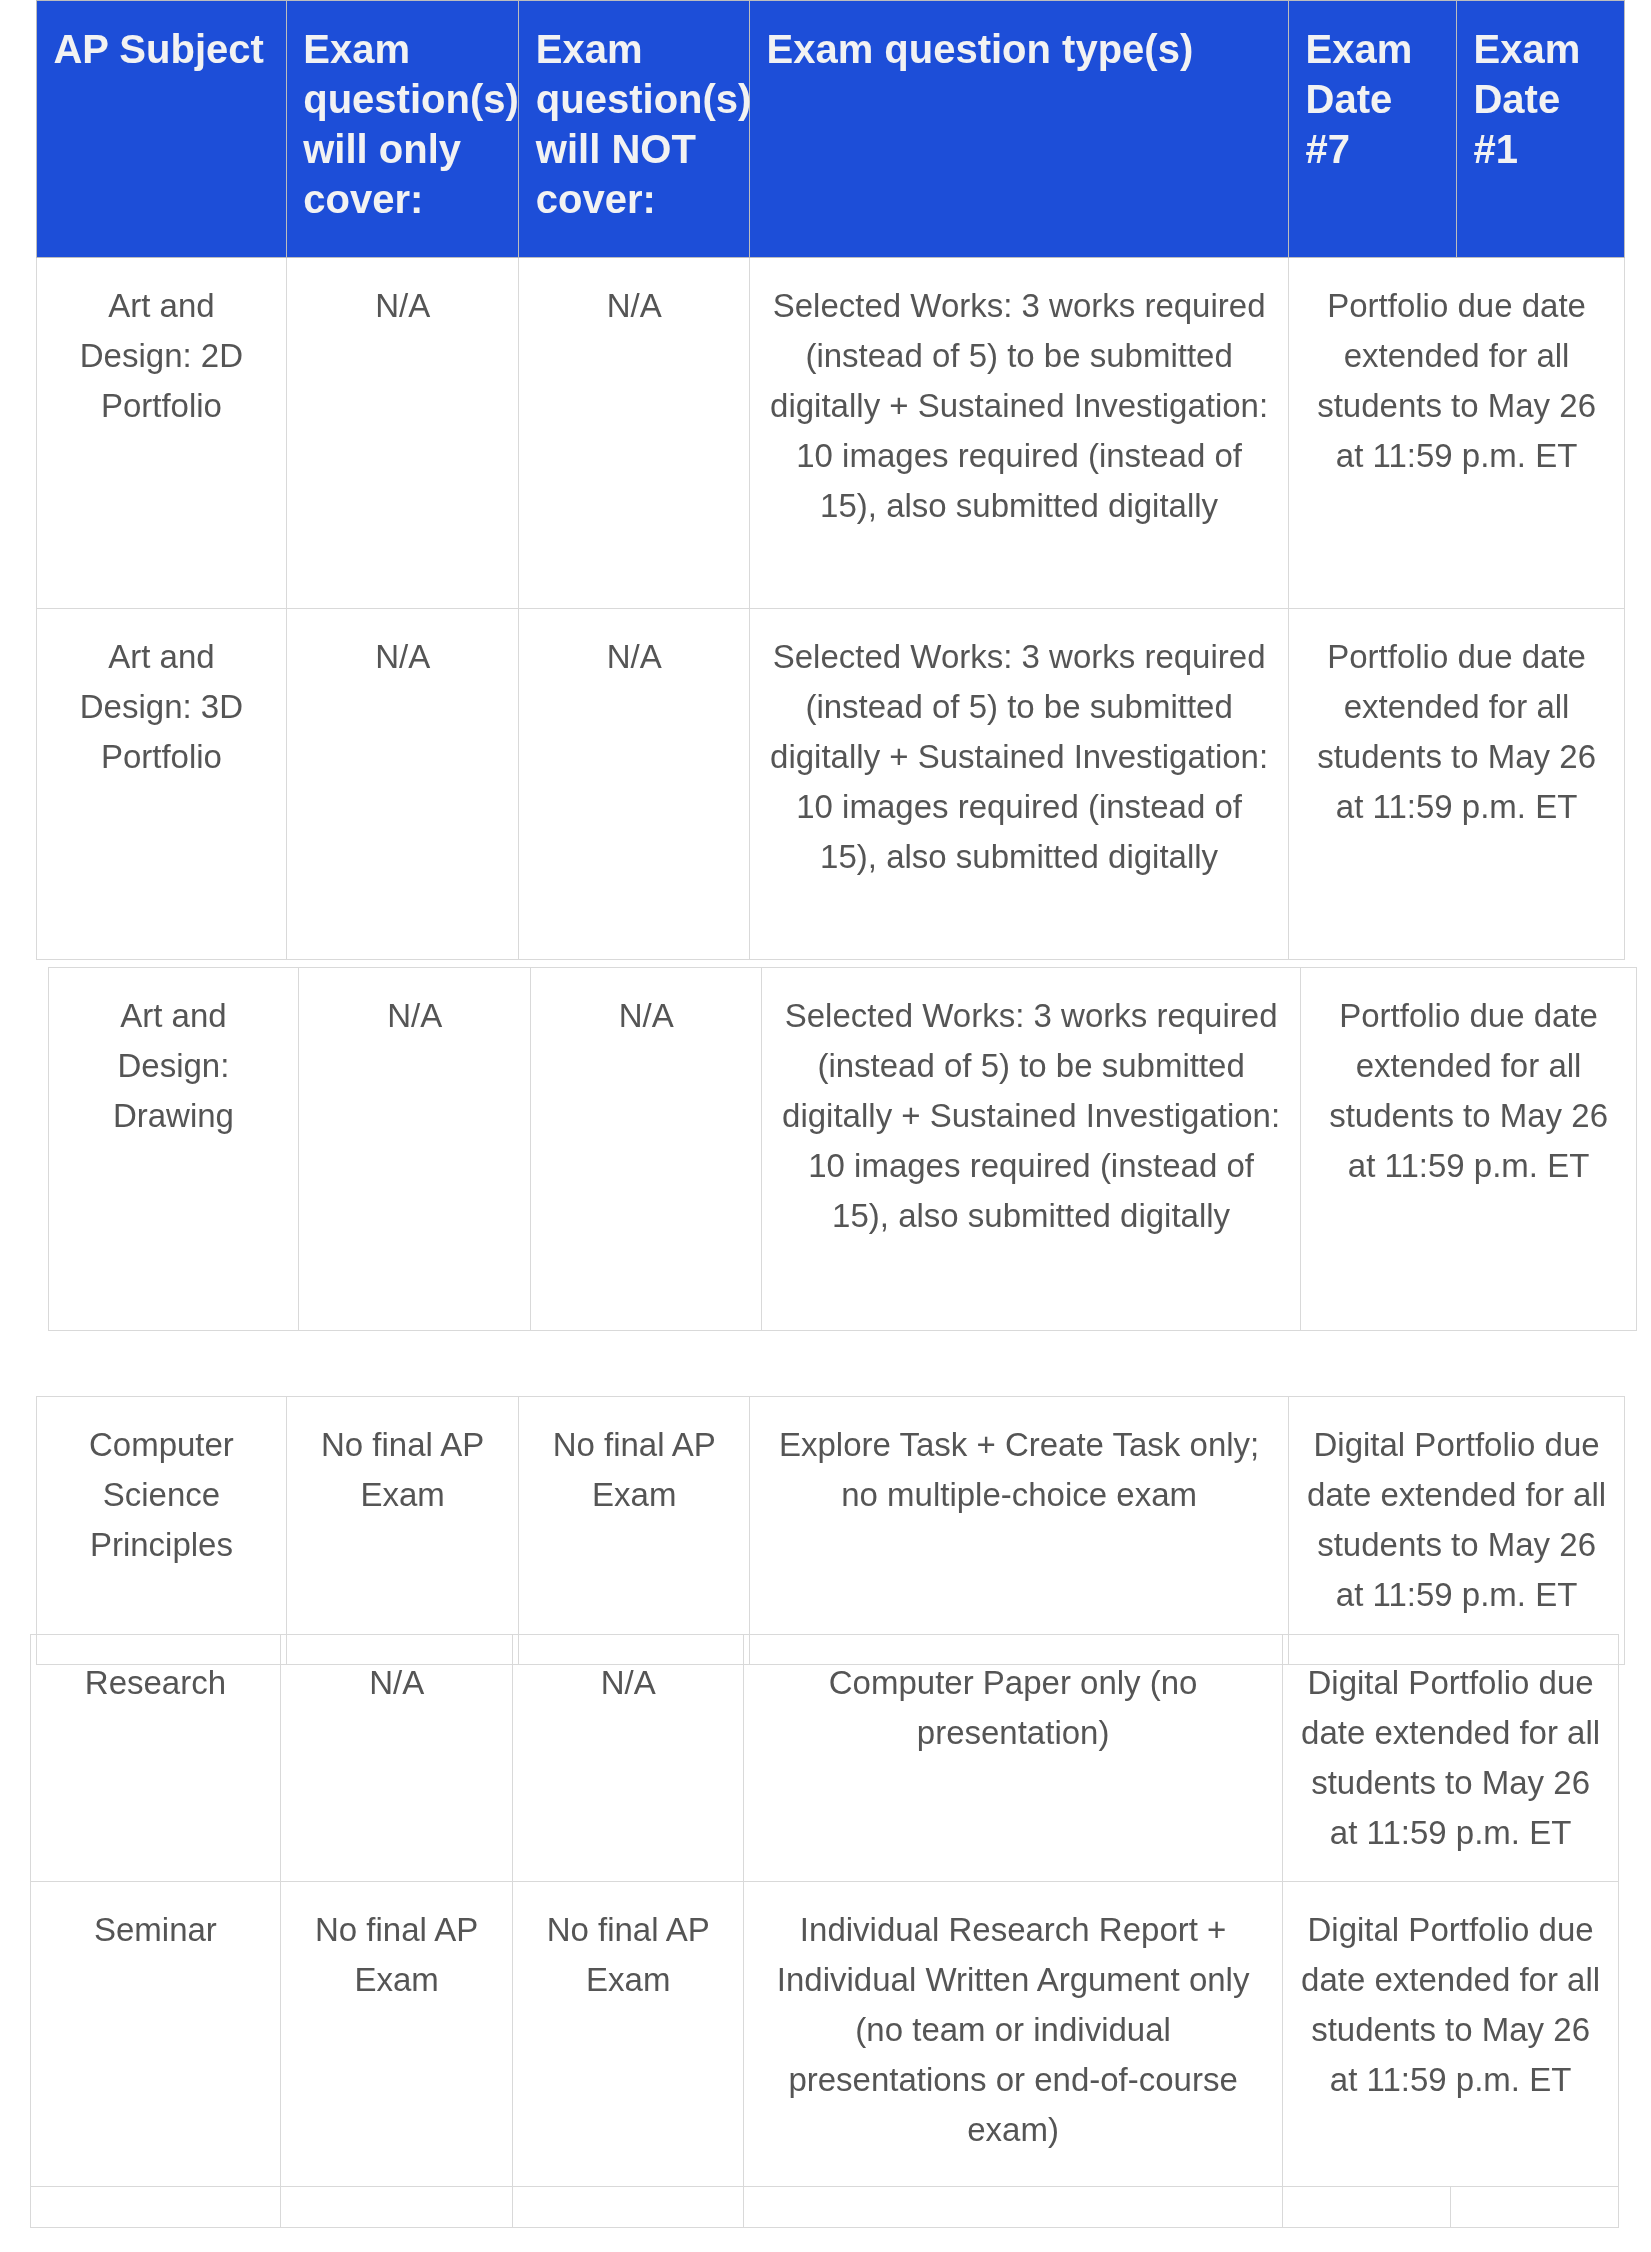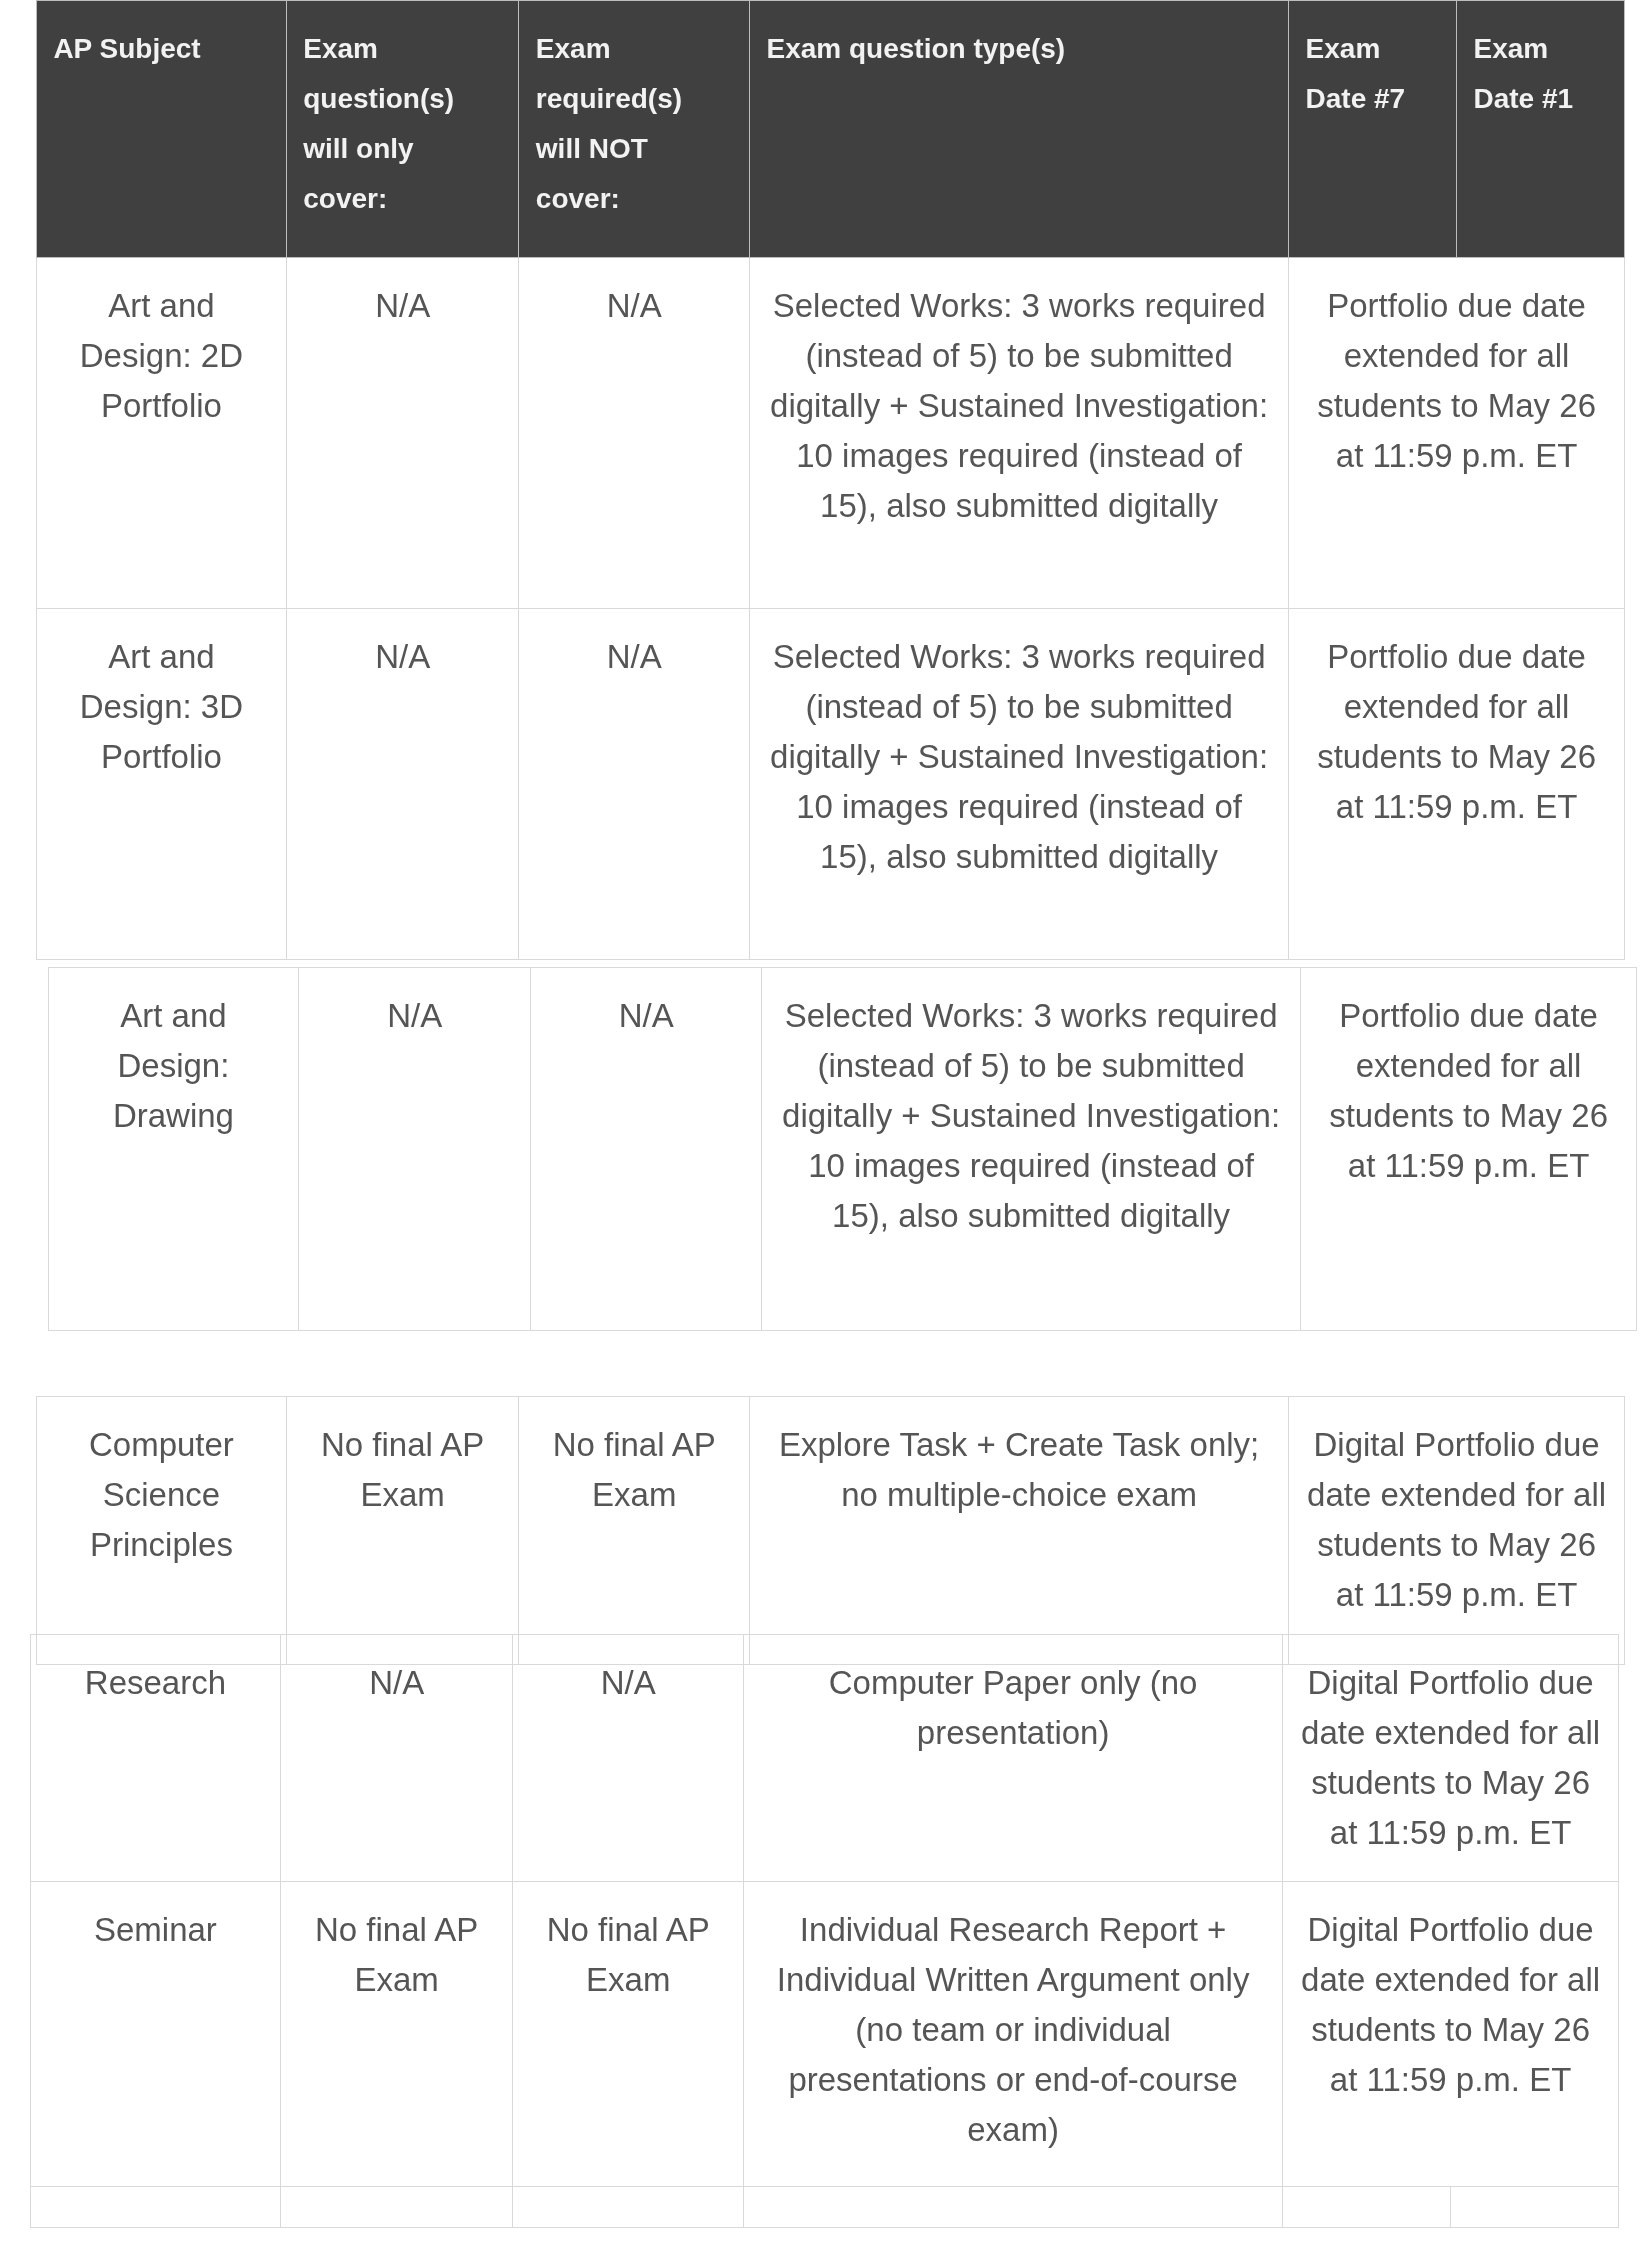--- a/index.html
+++ b/index.html
@@ -3,21 +3,21 @@
 <meta charset="utf-8">
 <style>
   html, body { margin: 0; padding: 0; background: #ffffff; }
   body { width: 1651px; height: 2253px; position: relative; overflow: hidden;
          font-family: "Liberation Sans", "DejaVu Sans", sans-serif; }
   .tbl-wrap { position: absolute; left: 0; top: 0; width: 1651px; }
   .seg { position: absolute; left: 36px; width: 1589px; }
   table { border-collapse: collapse; table-layout: fixed; width: 100%; }
   th, td { border: 1.9px solid #d9d9d9; vertical-align: top; text-align: left;
            padding: 17.4px 16.4px 17.4px 16.4px; }
-  th { background: #404040; color: #f2f2f2; font-weight: bold; font-size: 28px;
+  th { background: #1d4ed8; color: #f2f2f2; font-weight: bold; font-size: 40px;
        line-height: 50px; border-color: #bdbdbd; height: 216px; padding-top: 23px; }
   td { color: #555555; font-size: 33px; line-height: 50px; padding-top: 23px; text-align: center; }
 </style>
 </head>
 <body>
 
 <div class="tbl-wrap">
 
   <div class="seg" style="top:0px;">
     <table>
@@ -26,21 +26,21 @@
           <col style="width:230px">
           <col style="width:228px">
         <col style="width:533px">
           <col style="width:166px">
           <col style="width:166px">
       </colgroup>
       <thead>
         <tr>
           <th>AP Subject</th>
           <th>Exam question(s) will only cover:</th>
-          <th>Exam required(s) will NOT cover:</th>
+          <th>Exam question(s) will NOT cover:</th>
           <th>Exam question type(s)</th>
           <th>Exam Date #7</th>
           <th>Exam Date #1</th>
         </tr>
       </thead>
       <tbody>
         <tr style="height:351px">
           <td>Art and Design: 2D Portfolio</td>
           <td>N/A</td>
           <td>N/A</td>

